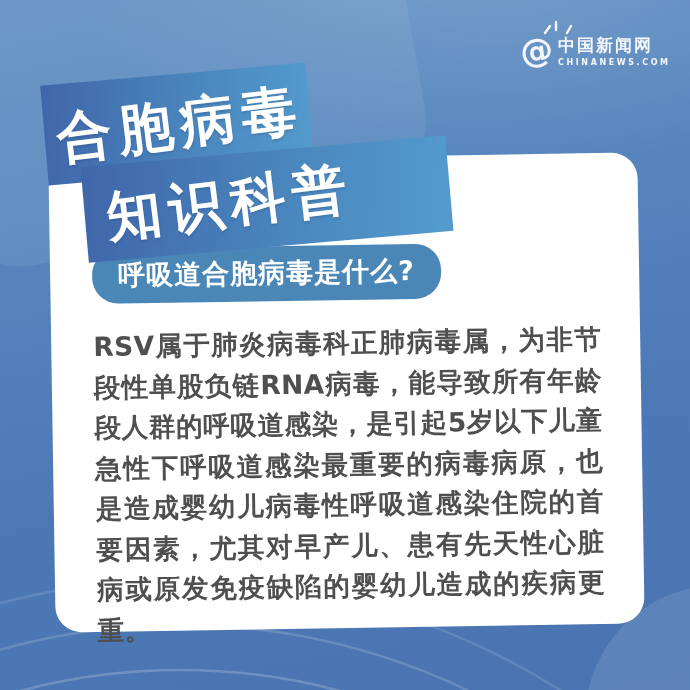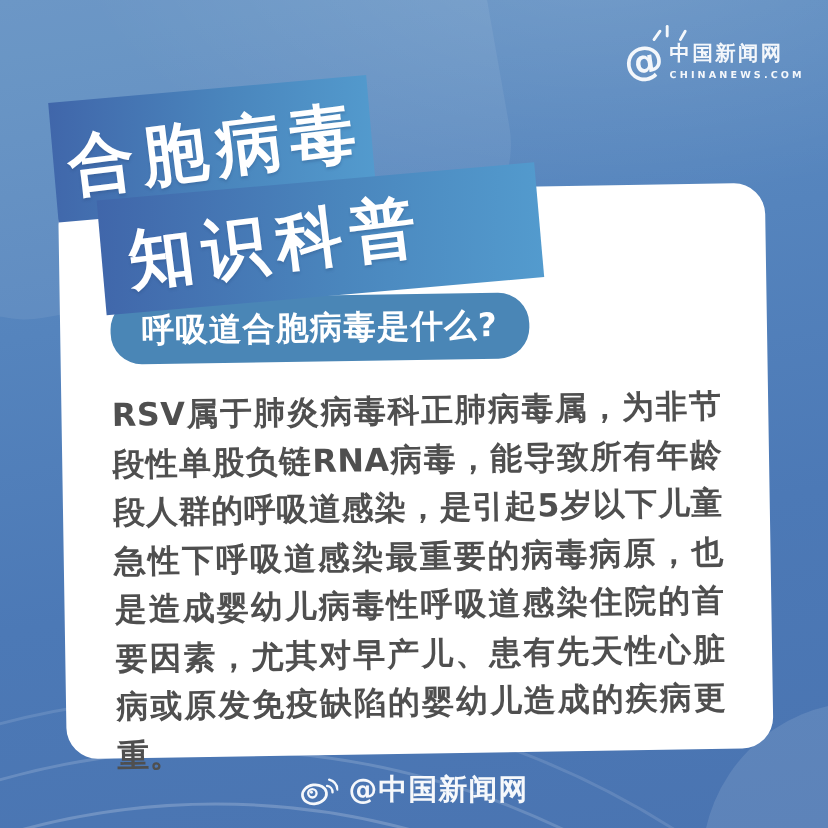--- a/index.html
+++ b/index.html
@@ -131,24 +131,14 @@
     <div class="card-body">RSV属于肺炎病毒科正肺病毒属，为非节段性单股负链RNA病毒，能导致所有年龄段人群的呼吸道感染，是引起5岁以下儿童急性下呼吸道感染最重要的病毒病原，也是造成婴幼儿病毒性呼吸道感染住院的首要因素，尤其对早产儿、患有先天性心脏病或原发免疫缺陷的婴幼儿造成的疾病更重。</div>
   </div>
 
   <div class="banner banner-1">
     <span class="banner-text">合胞病毒</span>
   </div>
   <div class="banner banner-2">
     <span class="banner-text">知识科普</span>
   </div>
 
-  <div class="footer">
-    <svg width="32" height="28" viewBox="0 0 36 32">
-      <ellipse cx="13.5" cy="20.5" rx="11.5" ry="9" fill="none" stroke="rgba(255,255,255,0.95)" stroke-width="2.6" transform="rotate(-8 13.5 20.5)"></ellipse>
-      <circle cx="11.5" cy="19.5" r="4" fill="none" stroke="rgba(255,255,255,0.95)" stroke-width="2.2"></circle>
-      <circle cx="10.6" cy="18.6" r="1.4" fill="rgba(255,255,255,0.95)"></circle>
-      <path d="M25.5 12.5 a6 6 0 0 1 5.2 6" fill="none" stroke="rgba(255,255,255,0.95)" stroke-width="2.3" stroke-linecap="round"></path>
-      <path d="M27.5 6.5 a11 11 0 0 1 8 9.5" fill="none" stroke="rgba(255,255,255,0.95)" stroke-width="2.3" stroke-linecap="round"></path>
-    </svg>
-    <span class="footer-text">@中国新闻网</span>
-  </div>
 
 </div>
 
 </body></html>

